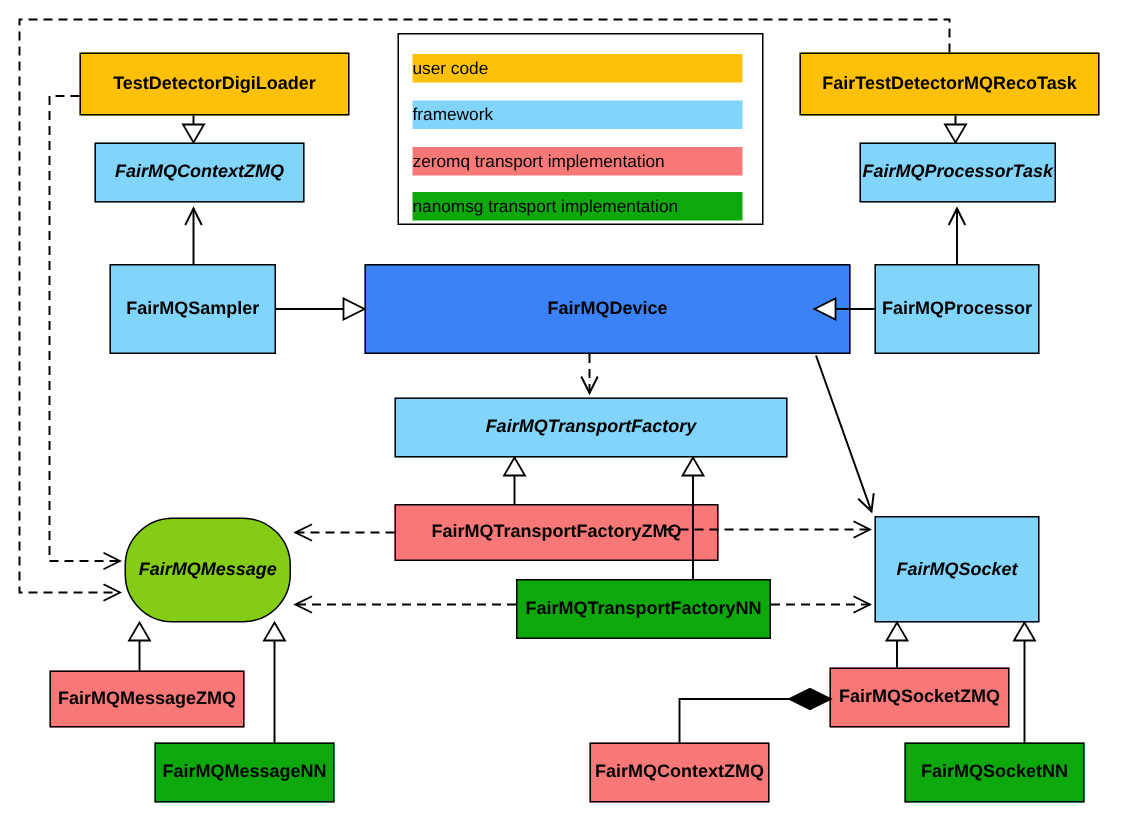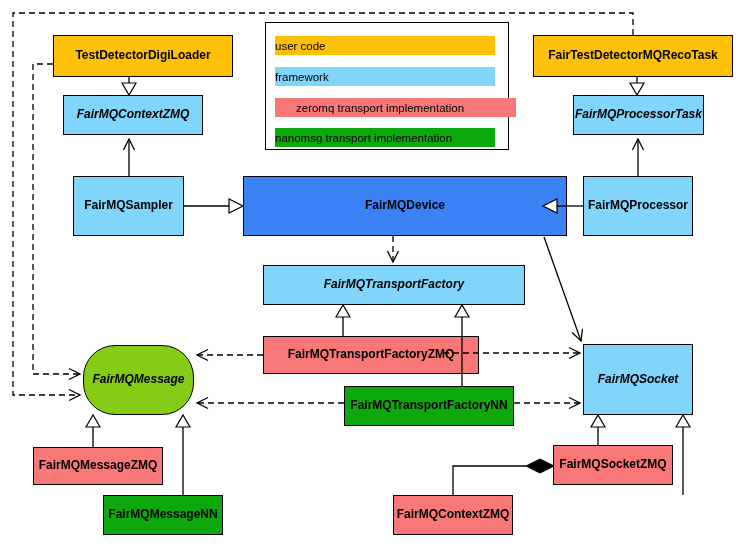--- a/index.html
+++ b/index.html
@@ -103,21 +103,21 @@
     </g>
   </svg>
 
   <div class="legend">
     <div class="legend-bar" style="top: 13px; background-color: rgb(255, 193, 7);">
       <span>user code</span>
     </div>
     <div class="legend-bar" style="top: 44px; background-color: rgb(129, 212, 250);">
       <span>framework</span>
     </div>
-    <div class="legend-bar" style="top: 75px; background-color: rgb(248, 120, 120); padding-left: 21px;">
+    <div class="legend-bar" style="top: 75px; background-color: rgb(248, 120, 120);">
       <span>zeromq transport implementation</span>
     </div>
     <div class="legend-bar" style="top: 105px; background-color: rgb(12, 168, 12);">
       <span>nanomsg transport implementation</span>
     </div>
   </div>
 
   <div class="node cat-user" style="left: 53px; top: 35px; width: 180px; height: 42px; background-color: rgb(255, 193, 7);">
     <span>TestDetectorDigiLoader</span>
   </div>
@@ -159,14 +159,17 @@
   </div>
   <div class="node cat-nn" style="left: 103px; top: 495px; width: 120px; height: 40px; background-color: rgb(12, 168, 12);">
     <span>FairMQMessageNN</span>
   </div>
   <div class="node cat-zmq" style="left: 393px; top: 495px; width: 120px; height: 40px; background-color: rgb(248, 120, 120);">
     <span>FairMQContextZMQ</span>
   </div>
   <div class="node cat-zmq" style="left: 553px; top: 445px; width: 120px; height: 40px; background-color: rgb(248, 120, 120);">
     <span>FairMQSocketZMQ</span>
   </div>
+  <div class="node cat-nn" style="left: 603px; top: 495px; width: 120px; height: 40px; background-color: rgb(12, 168, 12);">
+    <span>FairMQSocketNN</span>
+  </div>
 
 </div>
 
 </body></html>

